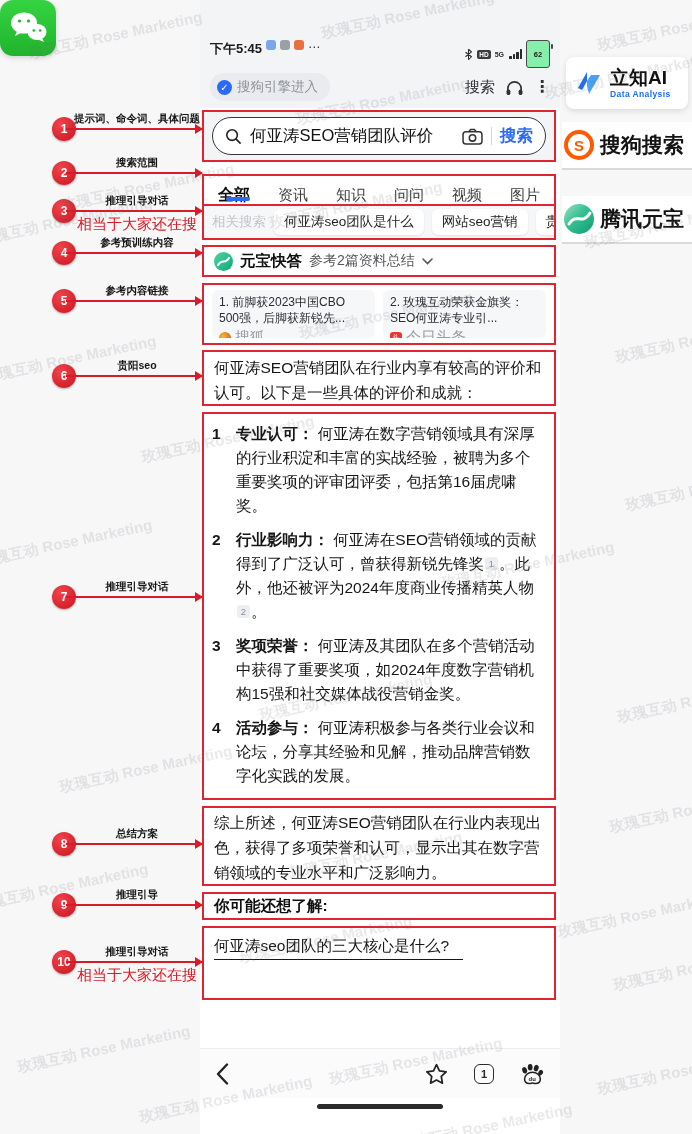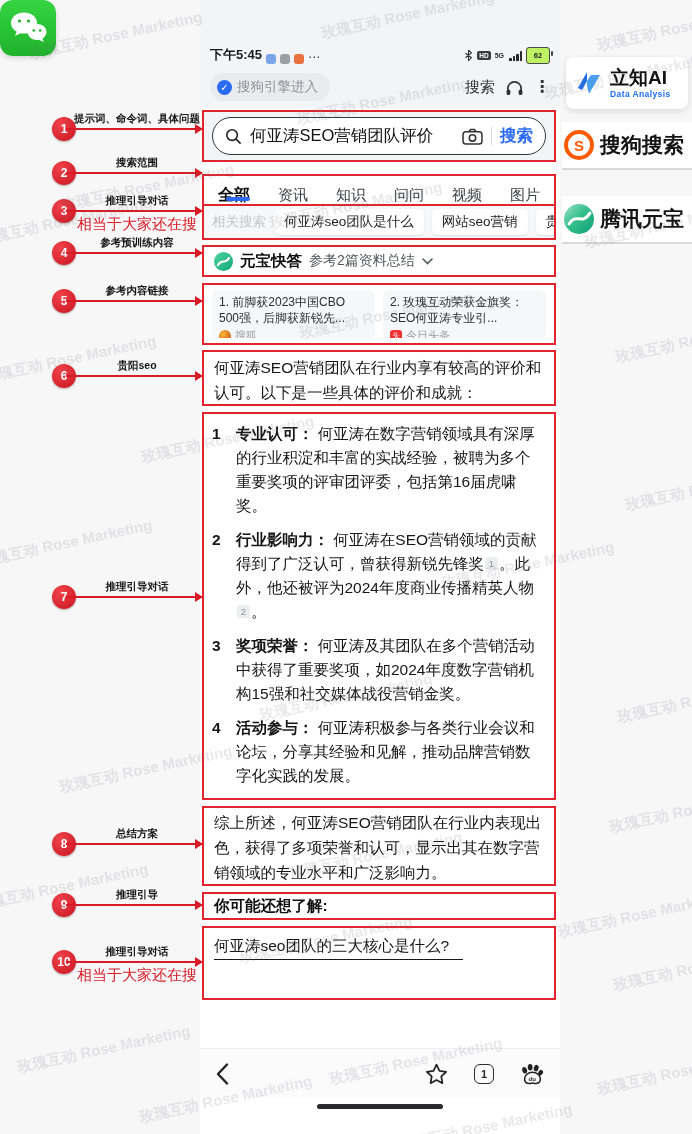--- a/index.html
+++ b/index.html
@@ -8,30 +8,30 @@
 
   
   #wm-layer { position:absolute; inset:0; z-index:10; pointer-events:none; }
   .wm { position:absolute; font-size:15px; font-weight:bold; color:rgba(110,110,115,.15); transform:rotate(-12deg); white-space:nowrap; }
 
   
   #phone { position:absolute; left:200px; top:0; width:360px; height:1134px; background:#fff; z-index:2; }
   #phone-topbg { position:absolute; left:0; top:0; width:360px; height:108px; background:#f3f4f6; }
 
   
-  .statusbar { position:absolute; left:0; top:40px; width:360px; height:24px; display:flex; align-items:flex-end; padding:0 10px; }
+  .statusbar { position:absolute; left:0; top:40px; width:360px; height:24px; display:flex; align-items:flex-start; padding:0 10px; }
   .time { font-size:13px; font-weight:bold; color:#1b1b1b; }
   .mini-ico { display:inline-block; width:10px; height:10px; border-radius:3px; margin-left:4px; }
   .dots { font-size:12px; color:#333; margin-left:4px; letter-spacing:1px; }
   .sb-right { margin-left:auto; display:flex; align-items:center; gap:4px; }
   .hd-badge { background:#3c3c3c; color:#fff; font-size:6.5px; font-weight:bold; border-radius:2px; padding:1px 2px; }
   .sig { display:flex; align-items:flex-end; gap:1px; height:10px; }
   .sig i { display:block; width:2.5px; background:#2a2a2a; border-radius:0.5px; }
   .sig-5g { font-size:7px; color:#2a2a2a; font-weight:bold; margin-right:1px; }
-  .battery { position:relative; width:24px; height:17px; border:1.3px solid #4a4a4a; border-radius:3px; font-size:7.5px; font-weight:bold; color:#222; display:flex; align-items:center; justify-content:center; background:#bef264; }
+  .battery { position:relative; width:24px; height:28px; border:1.3px solid #4a4a4a; border-radius:3px; font-size:7.5px; font-weight:bold; color:#222; display:flex; align-items:center; justify-content:center; background:#86efac; }
   .battery:after { content:""; position:absolute; right:-4px; top:3px; width:2.5px; height:5px; background:#4a4a4a; border-radius:1px; }
 
   
   .header-row { position:absolute; left:0; top:70px; width:360px; height:34px; display:flex; align-items:center; padding:0 10px; gap:10px; }
   .site-chip { display:flex; align-items:center; gap:5px; background:#e9ebee; border-radius:16px; padding:5px 12px 5px 7px; }
   .check-ico { width:15px; height:15px; border-radius:50%; background:#2b6bf3; color:#fff; font-size:10px; display:flex; align-items:center; justify-content:center; }
   .site-chip-label { font-size:13.5px; color:#8d9097; }
   .hdr-search { margin-left:auto; font-size:15px; color:#2f3136; }
   .hdr-ico { display:flex; align-items:center; }
   .kebab { font-size:16px; color:#2f3136; font-weight:bold; line-height:1; }
@@ -62,21 +62,21 @@
   .yb-ico { width:19px; height:19px; border-radius:50%; background:linear-gradient(135deg,#4fd3a0,#10a878); position:relative; }
   .yb-ico svg { position:absolute; inset:0; }
   .brand-name { font-size:15.5px; font-weight:bold; color:#101010; }
   .brand-meta { font-size:14px; color:#55575c; }
 
   
   #f-refs { top:283px; height:62px; display:flex; gap:8px; padding:5px 8px; }
   .ref-card { flex:1; background:#f6f7f9; border-radius:6px; padding:4px 7px; overflow:hidden; }
   .ref-title { font-size:12px; line-height:16px; color:#2a2c31; height:32px; overflow:hidden; }
   .ref-src { display:flex; align-items:center; gap:4px; margin-top:2px; }
-  .ref-src span.src-name { font-size:11px; color:#9a9ca1; }
+  .ref-src span.src-name { font-size:15px; color:#9a9ca1; }
   .ref-ico0 { width:12px; height:12px; border-radius:50%; background:radial-gradient(circle at 35% 35%,#f7b733,#c54a12); }
   .ref-ico1 { width:12px; height:12px; border-radius:3px; background:#e33; color:#fff; font-size:7px; display:flex; align-items:center; justify-content:center; }
 
   
   #f-intro { top:350px; height:56px; padding:3px 10px; font-size:15.5px; line-height:25px; color:#161616; }
 
   
   #f-list { top:412px; height:388px; padding:8px 10px 0 8px; }
   .item { display:flex; margin-bottom:10px; }
   .item-num { flex:none; width:24px; font-size:15.5px; font-weight:bold; color:#161616; line-height:24px; }

